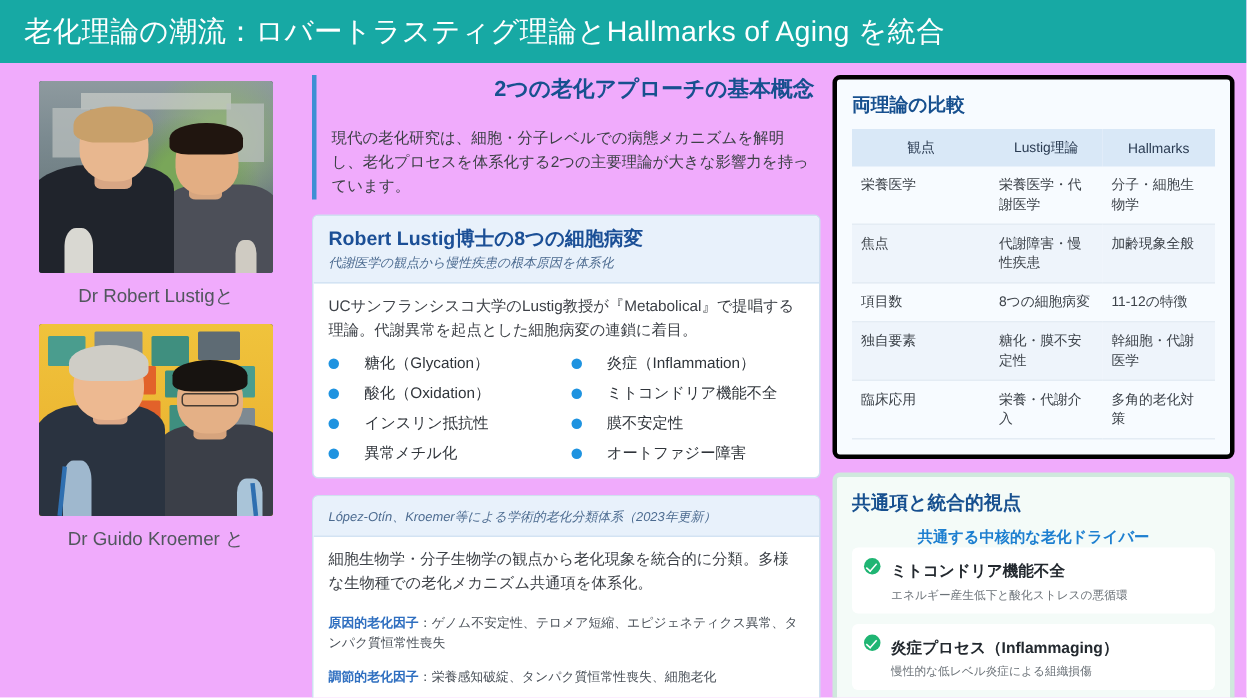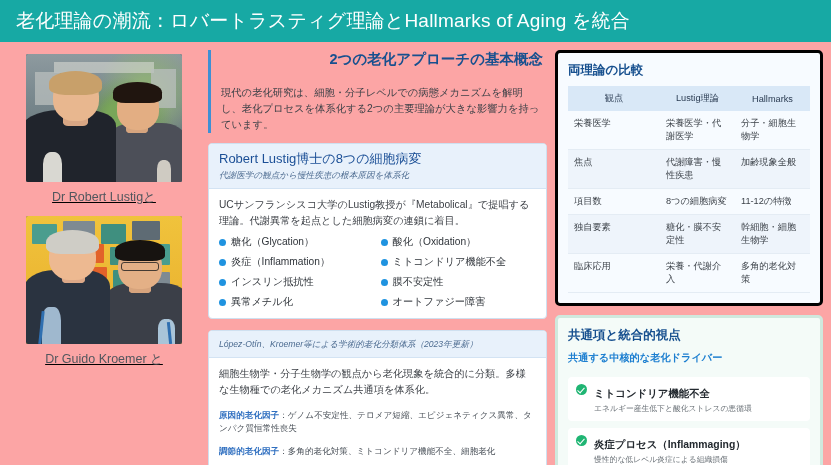--- a/index.html
+++ b/index.html
@@ -2,21 +2,21 @@
 <html lang="ja"><head>
 <meta charset="utf-8">
 <style>
   * { box-sizing: border-box; margin: 0; padding: 0; }
   html, body {
     width: 831px; height: 465px;
     font-family: "Liberation Sans", "DejaVu Sans", sans-serif;
     background: #ffffff;
     overflow: hidden;
   }
-  .slide { position: relative; width: 831px; height: 465px; background: #fca5a5; }
+  .slide { position: relative; width: 831px; height: 465px; background: #f0abfc; }
 
   
   .header {
     height: 42px;
     background: #17a9a4;
     display: flex; align-items: center;
     padding: 0 16px;
   }
   .header-title {
     color: #ffffff;
@@ -25,21 +25,21 @@
     white-space: nowrap;
   }
 
   
   .body {
     display: flex;
     padding: 8px 8px 6px 8px;
     gap: 8px;
     height: 423px;
   }
-  .col-left  { width: 192px; flex: 0 0 192px; text-decoration: underline; }
+  .col-left  { width: 192px; flex: 0 0 192px; }
   .col-mid   { flex: 1 1 auto; }
   .col-right { width: 268px; flex: 0 0 268px; }
 
   
   .photo-card { margin-bottom: 6px; }
   .photo {
     width: 156px; height: 128px;
     margin: 4px auto 0 auto;
     border-radius: 2px;
     position: relative; overflow: hidden;
@@ -197,36 +197,36 @@
     background: #ffffff;
     margin-bottom: 11px;
     overflow: hidden;
   }
   .panel-head {
     background: #e8f1fb;
     padding: 6px 10px 6px 10px;
     border-bottom: 1px solid #d3e3f3;
   }
   .panel-head-title {
-    color: #1b4f96; font-size: 13px; font-weight: normal;
+    color: #1b4f96; font-size: 13px; font-weight: bold;
   }
   .panel-head-sub {
     color: #4c6b90; font-size: 8.6px; font-style: italic; margin-top: 2px;
   }
   .panel-body { padding: 8px 10px 9px 10px; }
   .panel-desc {
     color: #3d4147; font-size: 10.2px; line-height: 1.55; margin-bottom: 7px;
   }
 
   .bullet-grid {
     display: grid; grid-template-columns: 1fr 1fr;
     row-gap: 6px; column-gap: 6px;
   }
   .bullet {
-    display: flex; align-items: center; gap: 5px;
+    display: flex; align-items: center; gap: 17px;
     font-size: 10.2px; color: #2f343a;
   }
   .dot {
     width: 7px; height: 7px; border-radius: 50%;
     background: #1f93e0; flex: 0 0 7px;
   }
 
   .factor-line {
     font-size: 8.6px; line-height: 1.45; margin-top: 11px;
     color: #4a5159;
@@ -257,21 +257,21 @@
     padding: 6px 6px;
     vertical-align: top;
     border-bottom: 1px solid #e4ecf4;
   }
   table.cmp tr.alt td { background: #eef4fb; }
   table.cmp td.k { width: 38%; }
   table.cmp td.v { width: 31%; }
 
   .rpanel-green { background: #f4fbf8; border-color: #cfe8dd; }
   .rsub {
-    color: #1d7fd0; font-size: 10.2px; font-weight: bold; margin: 2px 0 12px 0;
+    color: #1d7fd0; font-size: 10.2px; font-weight: bold; margin: 2px 0 0 0; text-align: center;
   }
   .check-item {
     background: #ffffff;
     border-radius: 4px;
     padding: 6px 8px 7px 8px;
     margin-bottom: 7px;
     display: flex; gap: 7px; align-items: flex-start;
   }
   .check {
     flex: 0 0 11px; width: 11px; height: 11px; border-radius: 50%;
@@ -373,25 +373,25 @@
         </div>
         <div class="panel-body">
           <div class="panel-desc">UCサンフランシスコ大学のLustig教授が『Metabolical』で提唱する理論。代謝異常を起点とした細胞病変の連鎖に着目。</div>
           <div class="bullet-grid">
             <div class="bullet">
               <span class="dot"></span>
               <span>糖化（Glycation）</span>
             </div>
             <div class="bullet">
               <span class="dot"></span>
+              <span>炎症（Inflammation）</span>
+            </div>
+            <div class="bullet">
+              <span class="dot"></span>
               <span>酸化（Oxidation）</span>
-            </div>
-            <div class="bullet">
-              <span class="dot"></span>
-              <span>炎症（Inflammation）</span>
             </div>
             <div class="bullet">
               <span class="dot"></span>
               <span>ミトコンドリア機能不全</span>
             </div>
             <div class="bullet">
               <span class="dot"></span>
               <span>インスリン抵抗性</span>
             </div>
             <div class="bullet">
@@ -414,21 +414,21 @@
         <div class="panel-head">
           <div class="panel-head-sub">López-Otín、Kroemer等による学術的老化分類体系（2023年更新）</div>
         </div>
         <div class="panel-body">
           <div class="panel-desc">細胞生物学・分子生物学の観点から老化現象を統合的に分類。多様な生物種での老化メカニズム共通項を体系化。</div>
           <div>
             <div class="factor-line">
               <span class="factor-label">原因的老化因子</span><span>：</span><span>ゲノム不安定性、テロメア短縮、エピジェネティクス異常、タンパク質恒常性喪失</span>
             </div>
             <div class="factor-line">
-              <span class="factor-label">調節的老化因子</span><span>：</span><span>多角的老化対策、ミトコンドリア機能不全、細胞老化</span>
+              <span class="factor-label">調節的老化因子</span><span>：</span><span>栄養感知破綻、タンパク質恒常性喪失、細胞老化</span>
             </div>
             <div class="factor-line">
               <span class="factor-label">表現的老化因子</span><span>：</span><span>幹細胞枯渇、細胞間通信異常</span>
             </div>
             <div class="factor-line">
               
             </div>
           </div>
         </div>
       </div>
@@ -459,21 +459,21 @@
               <td class="v">加齢現象全般</td>
             </tr>
             <tr>
               <td class="k">項目数</td>
               <td class="v">8つの細胞病変</td>
               <td class="v">11-12の特徴</td>
             </tr>
             <tr class="alt">
               <td class="k">独自要素</td>
               <td class="v">糖化・膜不安定性</td>
-              <td class="v">幹細胞・細胞生物学</td>
+              <td class="v">幹細胞・代謝医学</td>
             </tr>
             <tr>
               <td class="k">臨床応用</td>
               <td class="v">栄養・代謝介入</td>
               <td class="v">多角的老化対策</td>
             </tr>
           </tbody>
         </table>
       </div>
 

